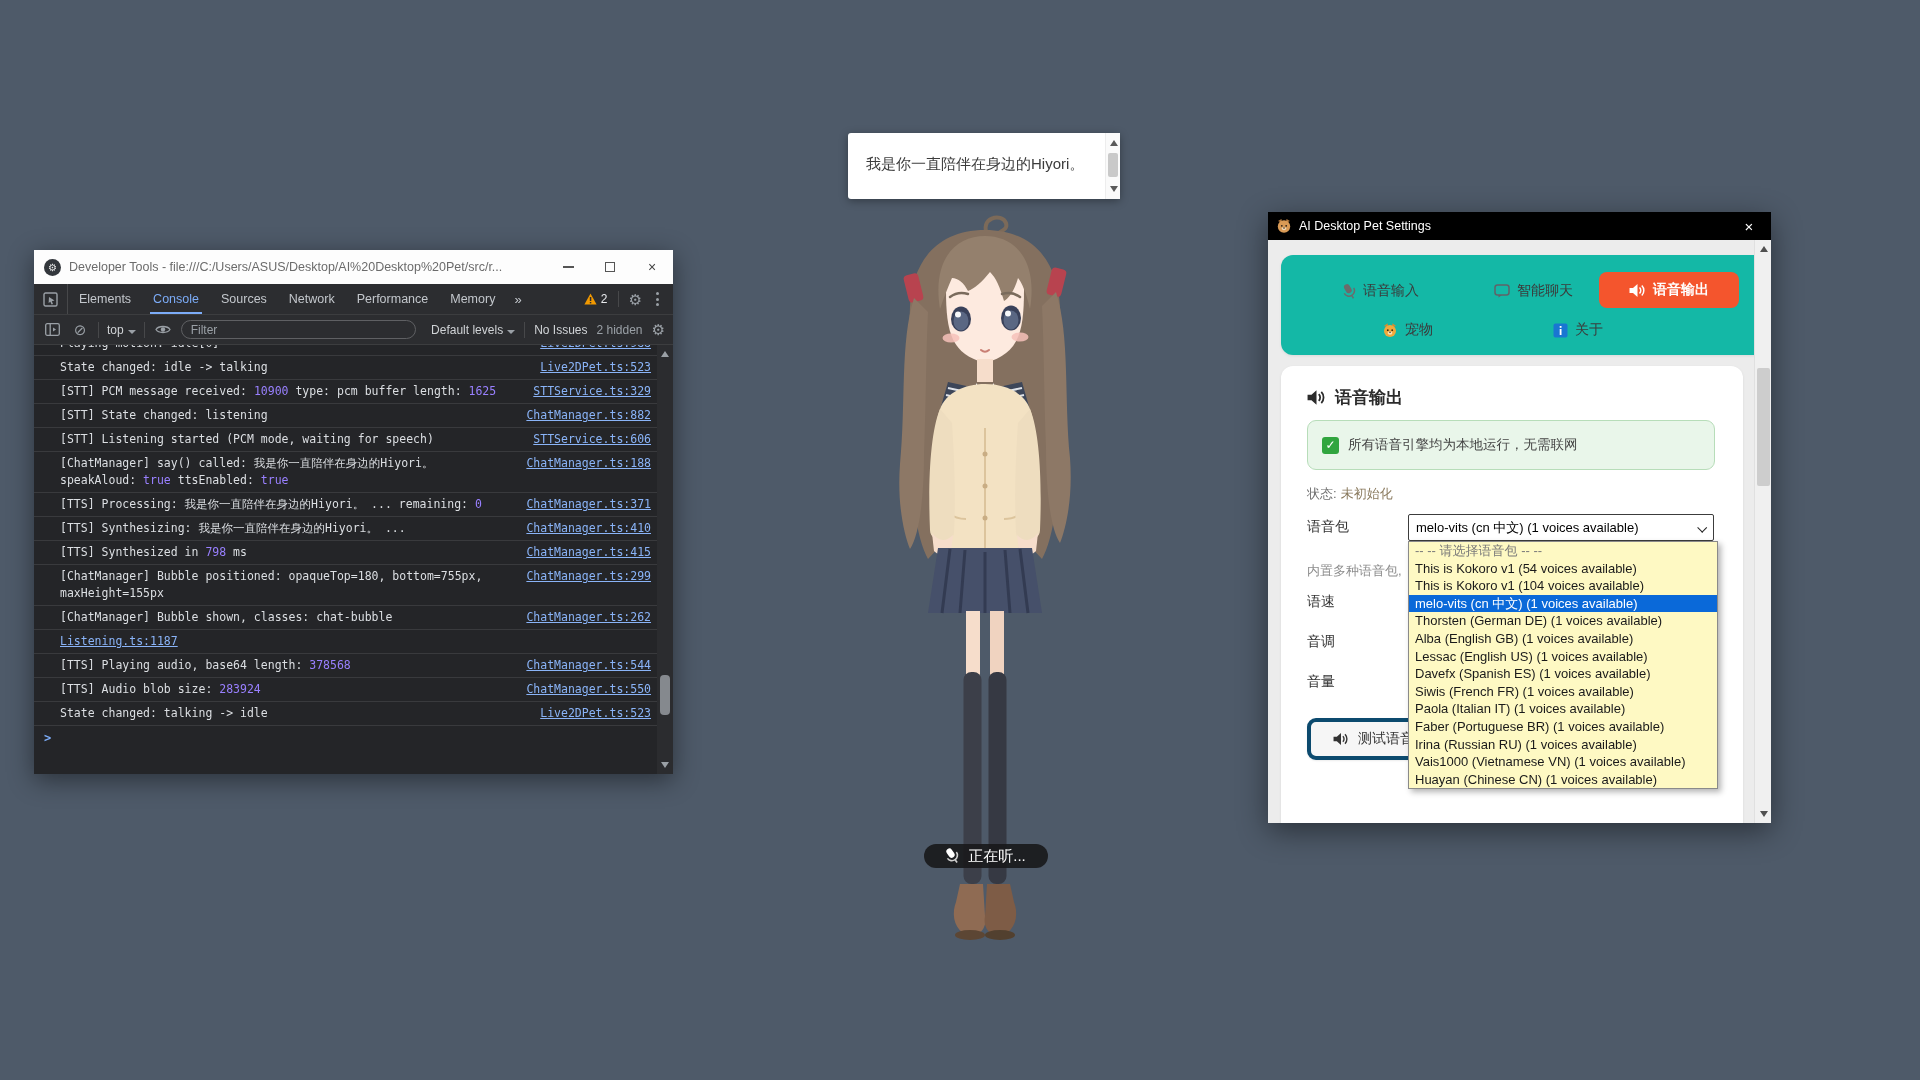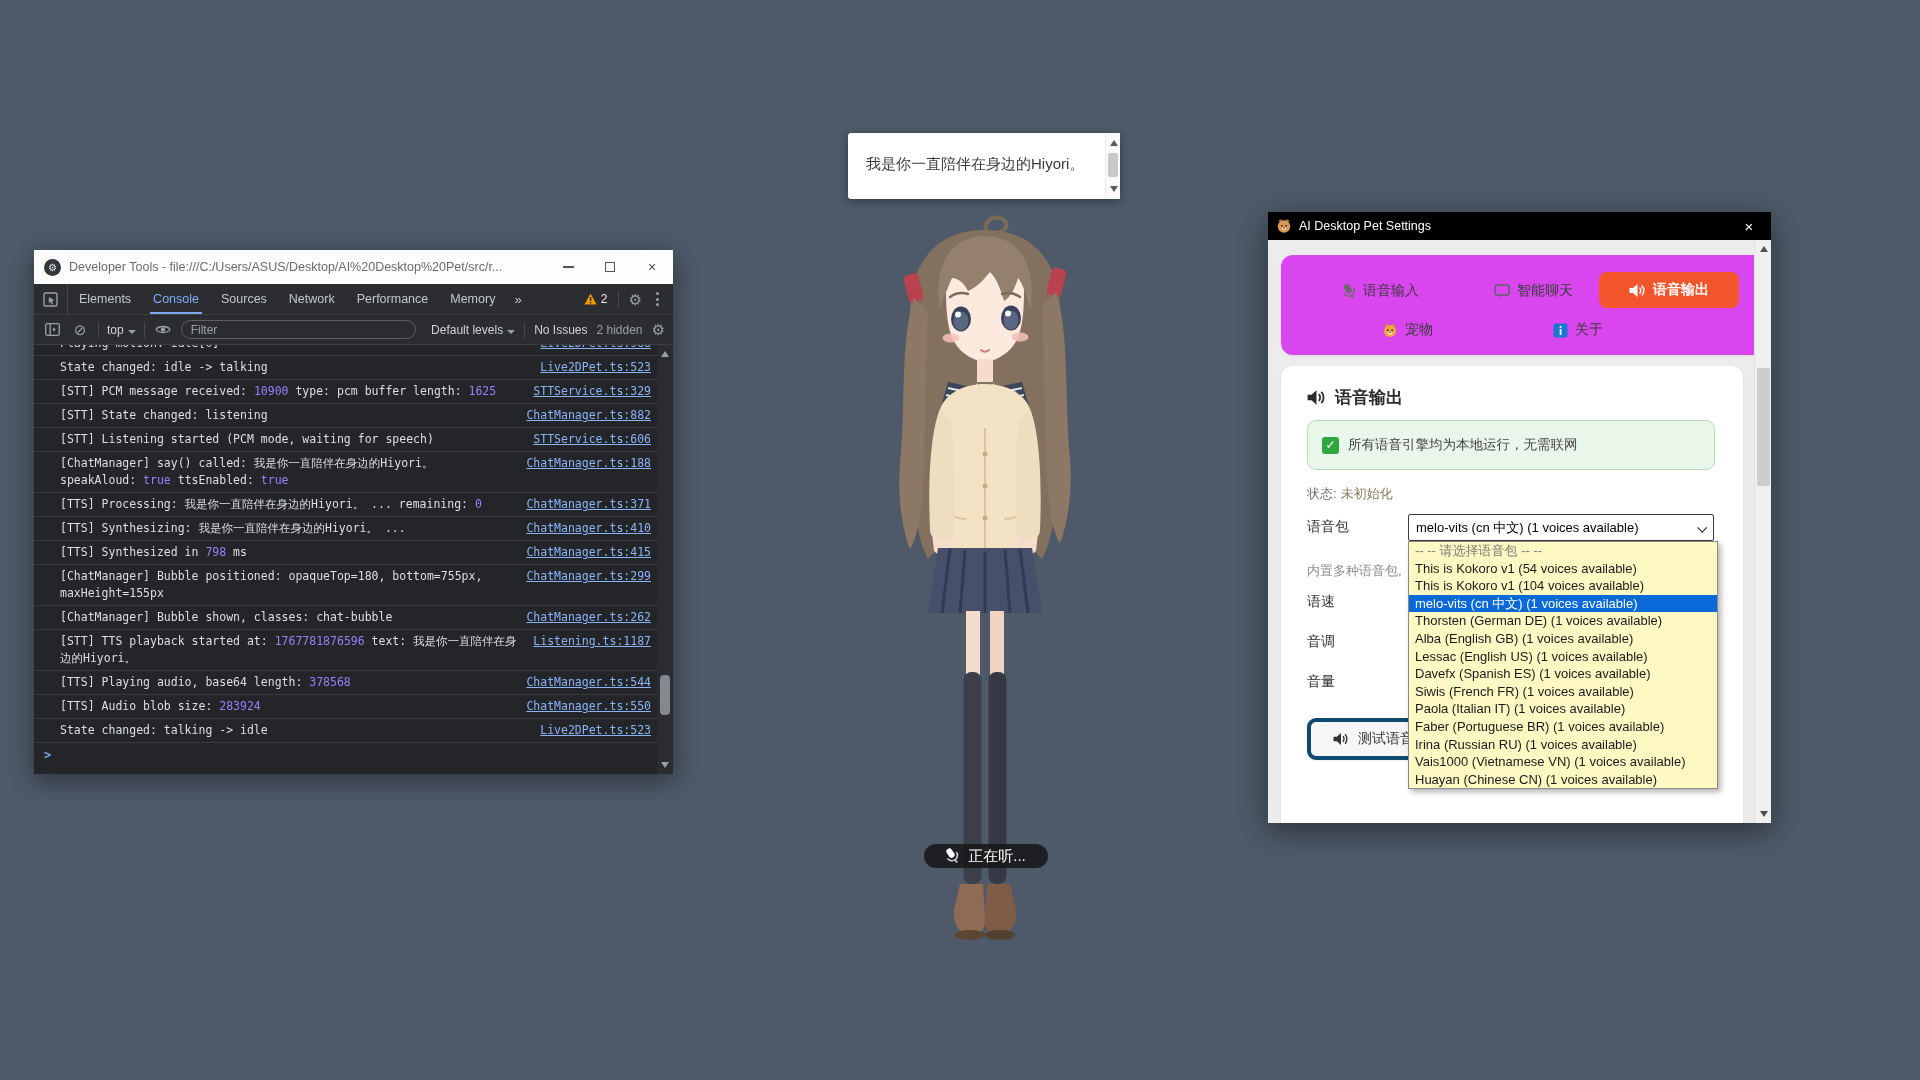--- a/index.html
+++ b/index.html
@@ -79,21 +79,21 @@
     box-shadow:0 8px 28px rgba(0,0,0,.45); overflow:hidden; }
   .st-titlebar { height:28px; background:#000000; display:flex; align-items:center; padding-left:8px; }
   .st-title { color:#ffffff; font-size:12.5px; margin-left:7px; flex:1; }
   .st-close { width:44px; height:100%; display:flex; align-items:center; justify-content:center; color:#ffffff; font-size:15px; }
   .st-body { position:relative; height:583px; }
   .st-scrollbar { position:absolute; right:0; top:0; bottom:0; width:17px; background:#f0f0f0; border-left:1px solid #e0e0e0; }
   .ssb-up,.ssb-dn { position:absolute; left:4.5px; width:0; height:0; border-left:4px solid transparent; border-right:4px solid transparent; }
   .ssb-up { top:6px; border-bottom:6px solid #505050; }
   .ssb-dn { bottom:6px; border-top:6px solid #505050; }
   .ssb-thumb { position:absolute; left:2px; top:128px; width:13px; height:118px; background:#cdcdcd; border-radius:2px; }
-  .tabs-card { position:absolute; left:13px; top:15px; width:512px; height:100px; background:#d946ef; border-radius:12px;
+  .tabs-card { position:absolute; left:13px; top:15px; width:512px; height:100px; background:#14b8a6; border-radius:12px;
     box-shadow:0 1px 3px rgba(0,0,0,.08); }
   .tab-item { position:absolute; display:flex; align-items:center; gap:7px; font-size:14px; color:#3b3b3b; }
   .tab-item.active { background:#f4552d; color:#ffffff; font-weight:bold; border-radius:8px; padding:9px 30px; }
   .content-card { position:absolute; left:13px; top:126px; width:462px; height:600px; background:#ffffff; border-radius:12px;
     box-shadow:0 1px 3px rgba(0,0,0,.08); }
   .vo-heading { position:absolute; left:26px; top:20px; display:flex; align-items:center; gap:9px;
     font-size:17px; font-weight:bold; color:#2b2b2b; }
   .vo-notice { position:absolute; left:26px; right:28px; top:54px; height:50px; background:#e9f6ea;
     border:1px solid #b7ddb9; border-radius:9px; display:flex; align-items:center; gap:9px; padding:0 14px; font-size:13.5px; color:#444; }
   .check-ic { width:17px; height:17px; background:#31a53f; border-radius:3px; color:#fff; font-size:12px;
@@ -236,21 +236,20 @@
           </div>
           <div class="log-row">
             <span class="log-text"><span>[ChatManager] Bubble positioned: opaqueTop=180, bottom=755px, maxHeight=155px</span></span>
             <a class="log-link">ChatManager.ts:299</a>
           </div>
           <div class="log-row">
             <span class="log-text"><span>[ChatManager] Bubble shown, classes: chat-bubble</span></span>
             <a class="log-link">ChatManager.ts:262</a>
           </div>
           <div class="log-row">
-            <span class="log-text"><span>[STT] TTS playback started at: </span><span class="log-num">1767781876596</span><span> text: 我是你一直陪伴在身边的Hiyori。</span></span>
             <a class="log-link">Listening.ts:1187</a>
           </div>
           <div class="log-row">
             <span class="log-text"><span>[TTS] Playing audio, base64 length: </span><span class="log-num">378568</span></span>
             <a class="log-link">ChatManager.ts:544</a>
           </div>
           <div class="log-row">
             <span class="log-text"><span>[TTS] Audio blob size: </span><span class="log-num">283924</span></span>
             <a class="log-link">ChatManager.ts:550</a>
           </div>

